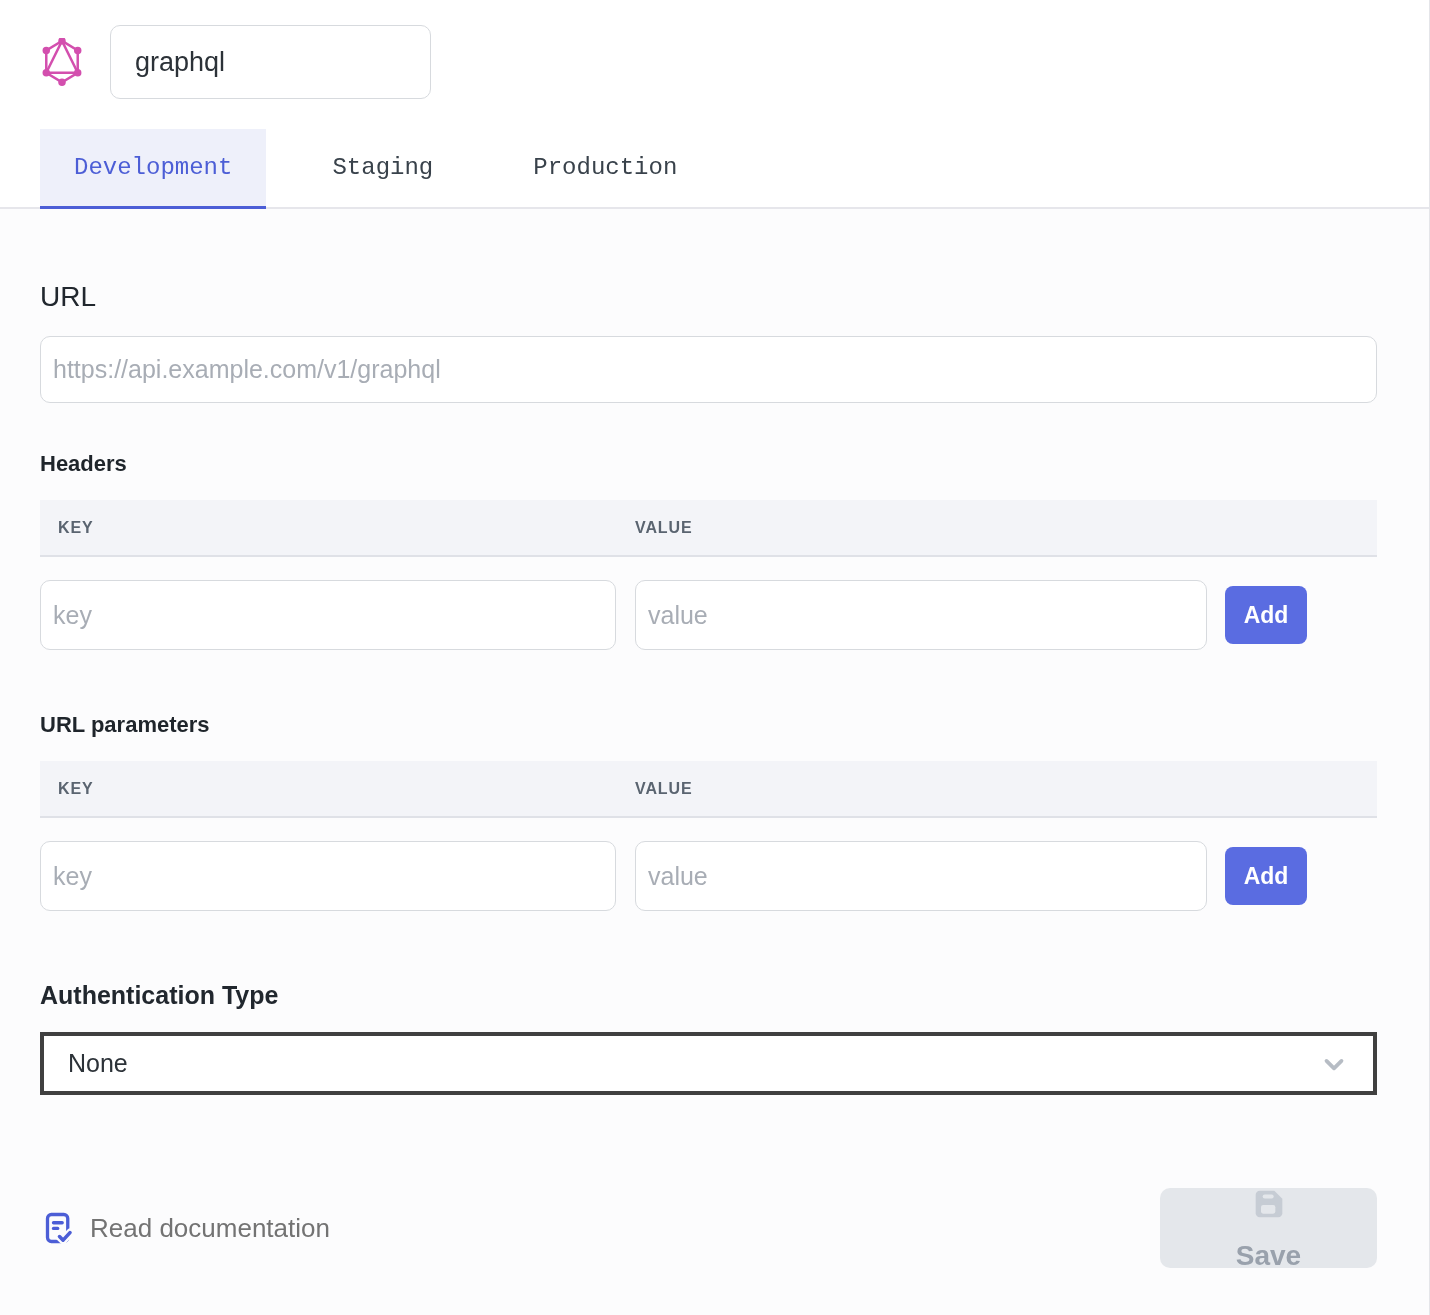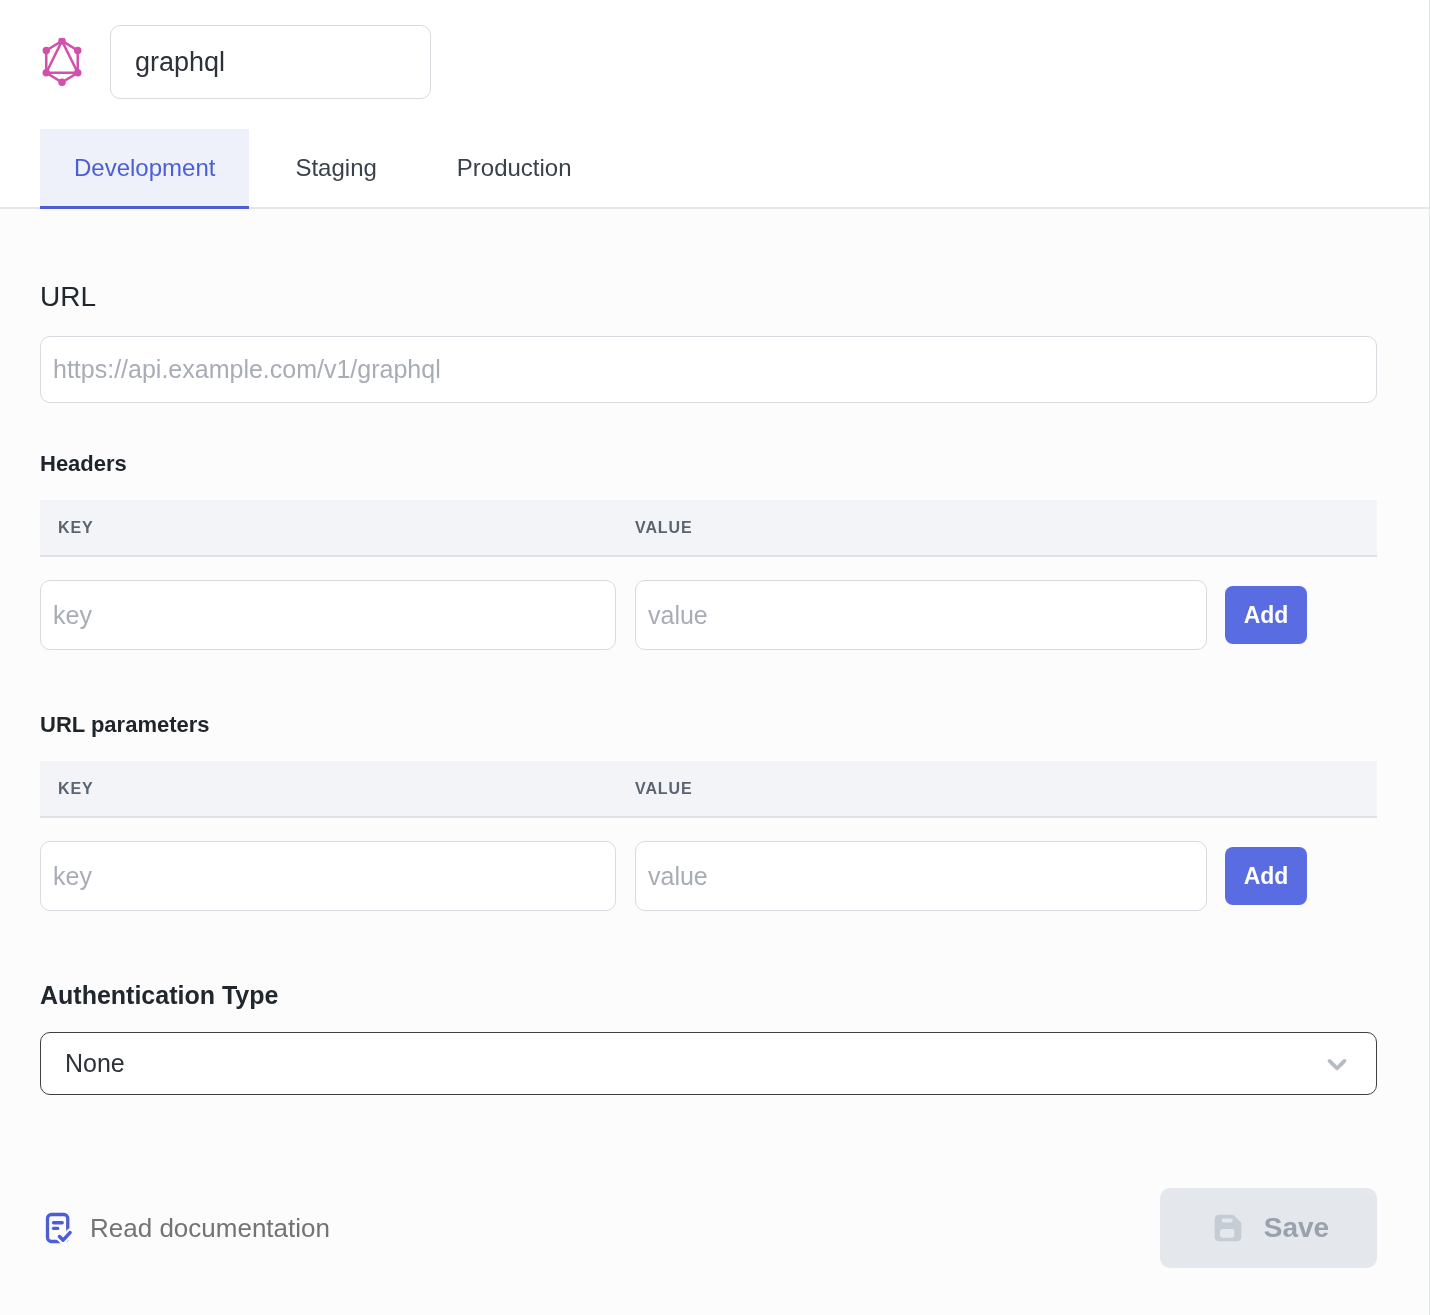--- a/index.html
+++ b/index.html
@@ -27,22 +27,23 @@
   }
   .logo { width: 44px; height: 50px; display: flex; align-items: center; justify-content: center; margin-right: 26px; }
   .name-input {
     width: 321px; height: 74px;
     border: 1px solid #d7dade; border-radius: 10px;
     font-family: "Liberation Sans", sans-serif;
     font-size: 27px; color: #2c3238;
     padding: 0 24px; outline: none; background: #fff;
   }
   .tabs {
-    display: flex; gap: 12px;
+    display: flex; gap: 32px;
     margin: 30px 12px 0 40px;
+    font-family: Liberation Mono, monospace;
   }
   .tab {
     height: 80px; display: flex; align-items: center;
     padding: 0 34px; font-size: 24px; color: #39424b;
     cursor: pointer; border-bottom: 3px solid transparent;
     margin-bottom: -2px;
   }
   .tab.active {
     color: #4c5ed6; background: #eef0fa;
     border-bottom: 3px solid #4c5ed6;
@@ -83,41 +84,42 @@
     width: 82px; height: 58px; flex: none;
     background: #5a6ce1; color: #ffffff;
     font-family: "Liberation Sans", sans-serif;
     font-size: 23px; font-weight: bold;
     border: none; border-radius: 8px; cursor: pointer; text-align: center;
   }
 
   .auth-label { margin-top: 70px; font-size: 25px; font-weight: bold; }
   .select-box {
     margin-top: 22px; height: 63px;
-    border: 1px solid #404040; border-radius: 10px; background: #fff;
+    border: 4px solid #404040; border-radius: 0; background: #fff;
     display: flex; align-items: center; justify-content: space-between;
     padding: 0 24px; font-size: 25px; color: #2c3238; cursor: pointer;
   }
 
   
   .footer {
     display: flex; align-items: center; justify-content: space-between;
     padding: 93px 52px 0 40px;
   }
   .doc-link {
     display: flex; align-items: center; gap: 14px;
     color: #737373; font-size: 26px; text-decoration: none; cursor: pointer;
   }
   .save-btn {
     width: 217px; height: 80px;
     background: #e4e7eb; border: none; border-radius: 10px;
     display: flex; align-items: center; justify-content: center; gap: 16px;
     font-family: "Liberation Sans", sans-serif;
     font-size: 28px; font-weight: bold; color: #99a1ac;
     cursor: default;
+    flex-direction: column;
   }
 </style>
 </head>
 <body>
 
 <div class="page">
 
   <header class="top">
     <div class="name-row">
       <span class="logo">

